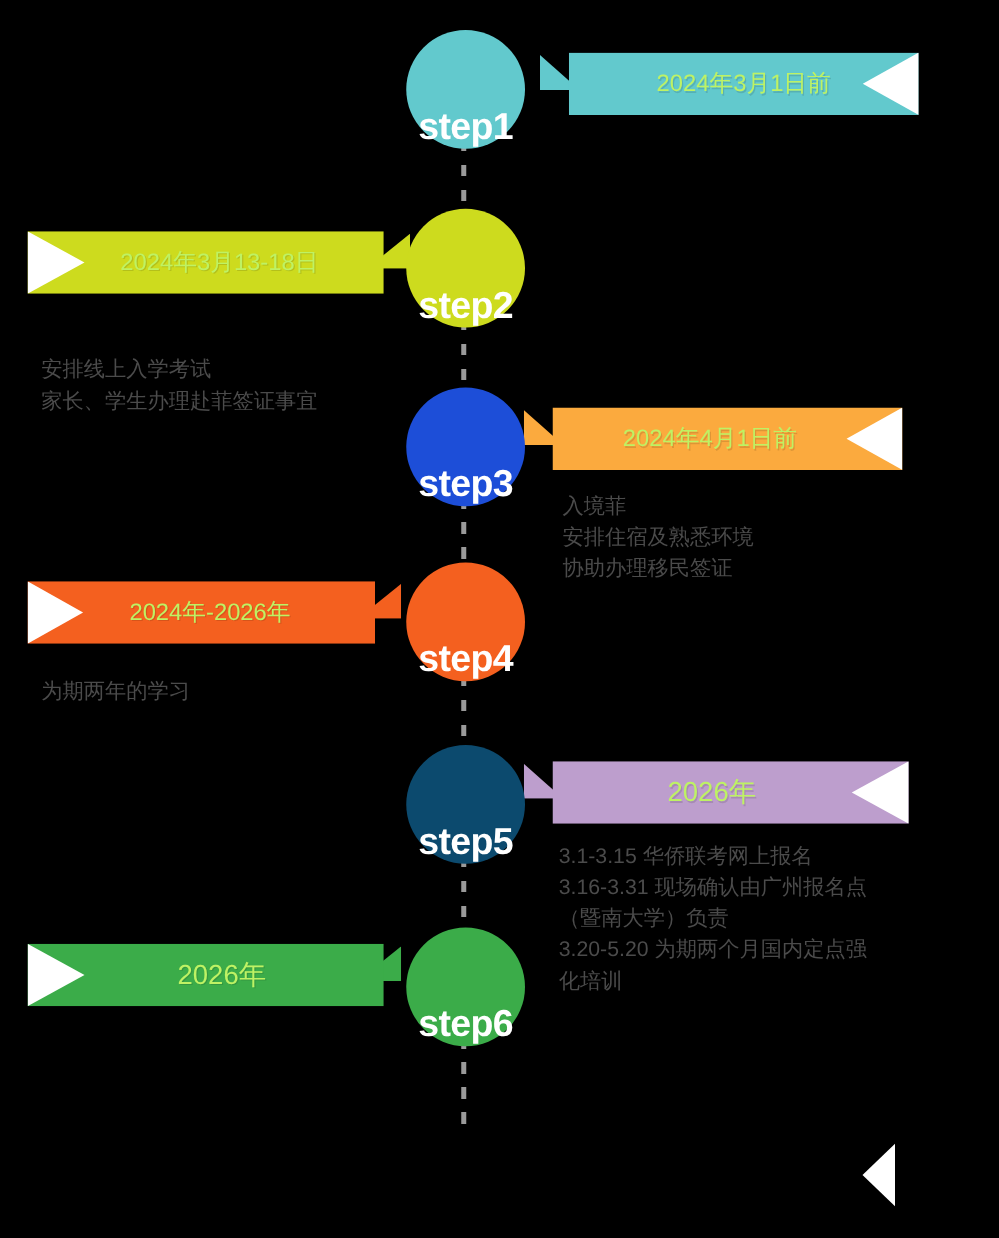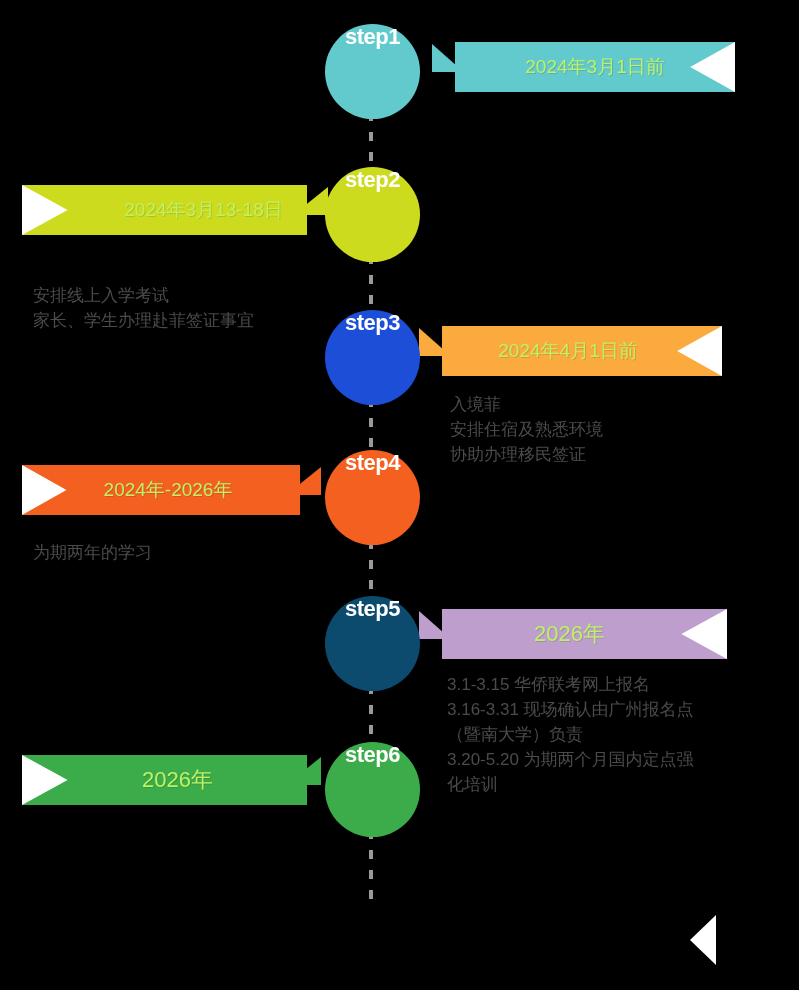--- a/index.html
+++ b/index.html
@@ -11,22 +11,22 @@
 
   
   .spine{
     position:absolute;left:369px;width:4px;
     background:repeating-linear-gradient(to bottom,#9a9a9a 0 9px,transparent 9px 20px);
   }
 
   
   .circle{
     position:absolute;width:95px;height:95px;border-radius:50%;
-    display:flex;align-items:flex-start;justify-content:center;
-    color:#fff;font-weight:bold;font-size:22px;letter-spacing:-0.5px;
+    display:flex;align-items:flex-end;justify-content:center;
+    color:#fff;font-weight:bold;font-size:30px;letter-spacing:-0.5px;
     z-index:6;
   }
 
   
   .ribbon{position:absolute;height:50px;z-index:4;}
   .ribbon .band{position:absolute;left:0;top:0;width:100%;height:100%;}
   .ribbon .label{
     position:absolute;left:0;top:0;width:100%;height:100%;
     display:flex;align-items:center;justify-content:center;
     color:#bef264;font-weight:normal;font-size:19px;z-index:3;
@@ -67,21 +67,21 @@
     <div class="label">2024年3月1日前</div>
   </div>
   <div class="circle" style="left:325px;top:24px;background:#62c9cd;">
     <span>step1</span>
   </div>
 
   <div class="fold" style="left:295px;top:187px;width:33px;height:28px;background:#cddb1e;clip-path:polygon(100% 0,100% 100%,0 100%,0 95%);"></div>
   <div class="ribbon" style="left:22px;top:185px;width:285px;">
     <div class="band" style="background:#cddb1e;clip-path:polygon(0 0,100% 0,100% 100%,0 100%);"></div>
     <div class="band" style="background:#fff;clip-path:polygon(0 0,0 100%,16% 50%);"></div>
-    <div class="label" style="padding-left:22px;box-sizing:border-box;margin-left:28px;">2024年3月13-18日</div>
+    <div class="label" style="padding-left:22px;box-sizing:border-box;">2024年3月13-18日</div>
   </div>
   <div class="circle" style="left:325px;top:167px;background:#cddb1e;">
     <span>step2</span>
   </div>
   <div class="desc" style="left:33px;top:283px;width:340px;">安排线上入学考试
 家长、学生办理赴菲签证事宜</div>
 
   <div class="fold" style="left:419px;top:328px;background:#fbaa3e;clip-path:polygon(0 0,100% 95%,100% 100%,0 100%);"></div>
   <div class="ribbon" style="left:442px;top:326px;width:280px;">
     <div class="band" style="background:#fbaa3e;clip-path:polygon(0 0,100% 0,100% 100%,0 100%);"></div>

